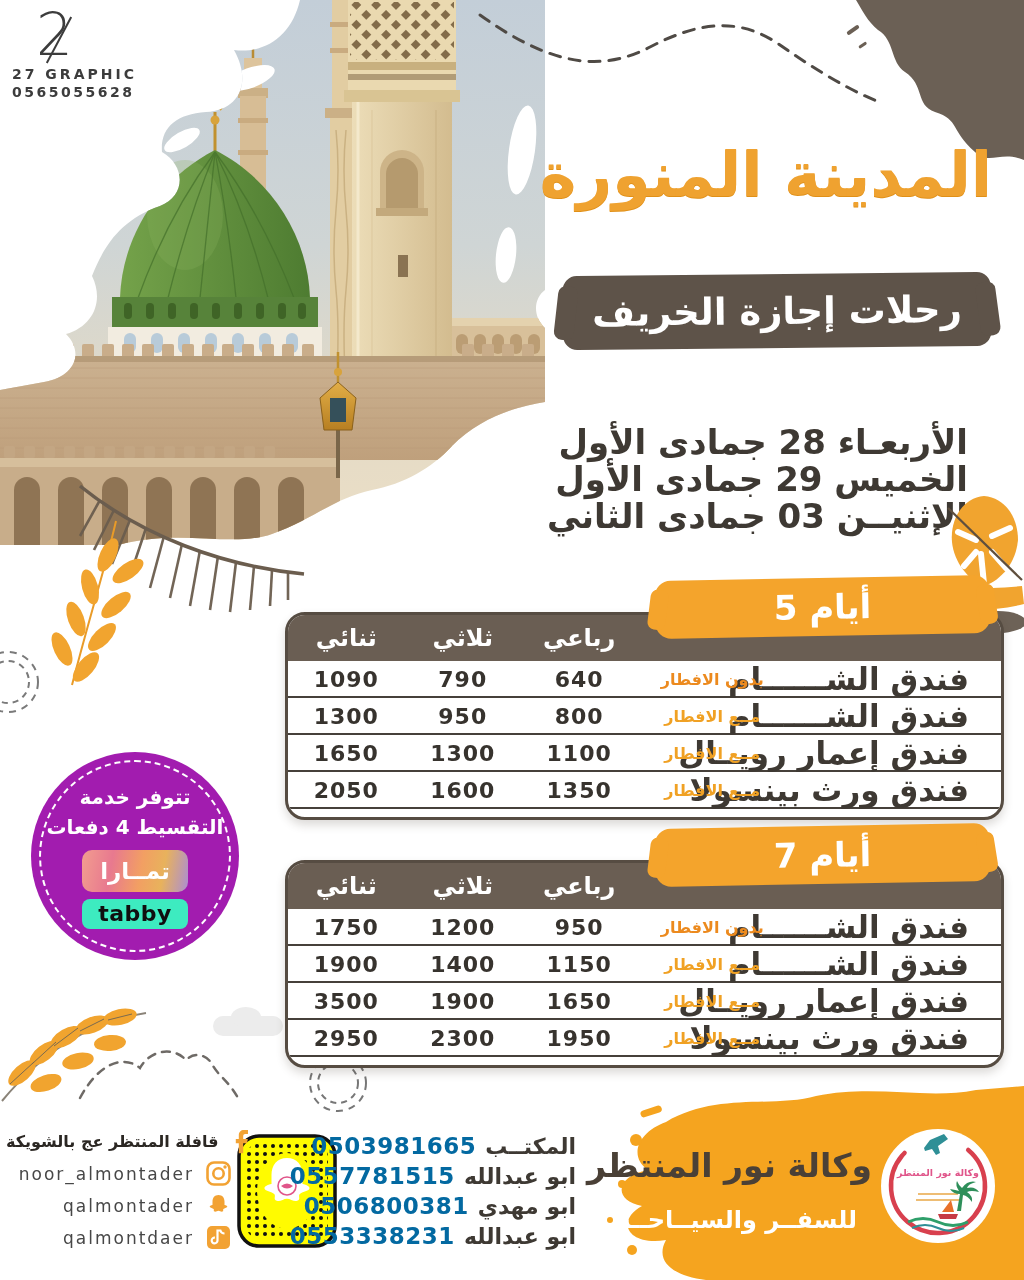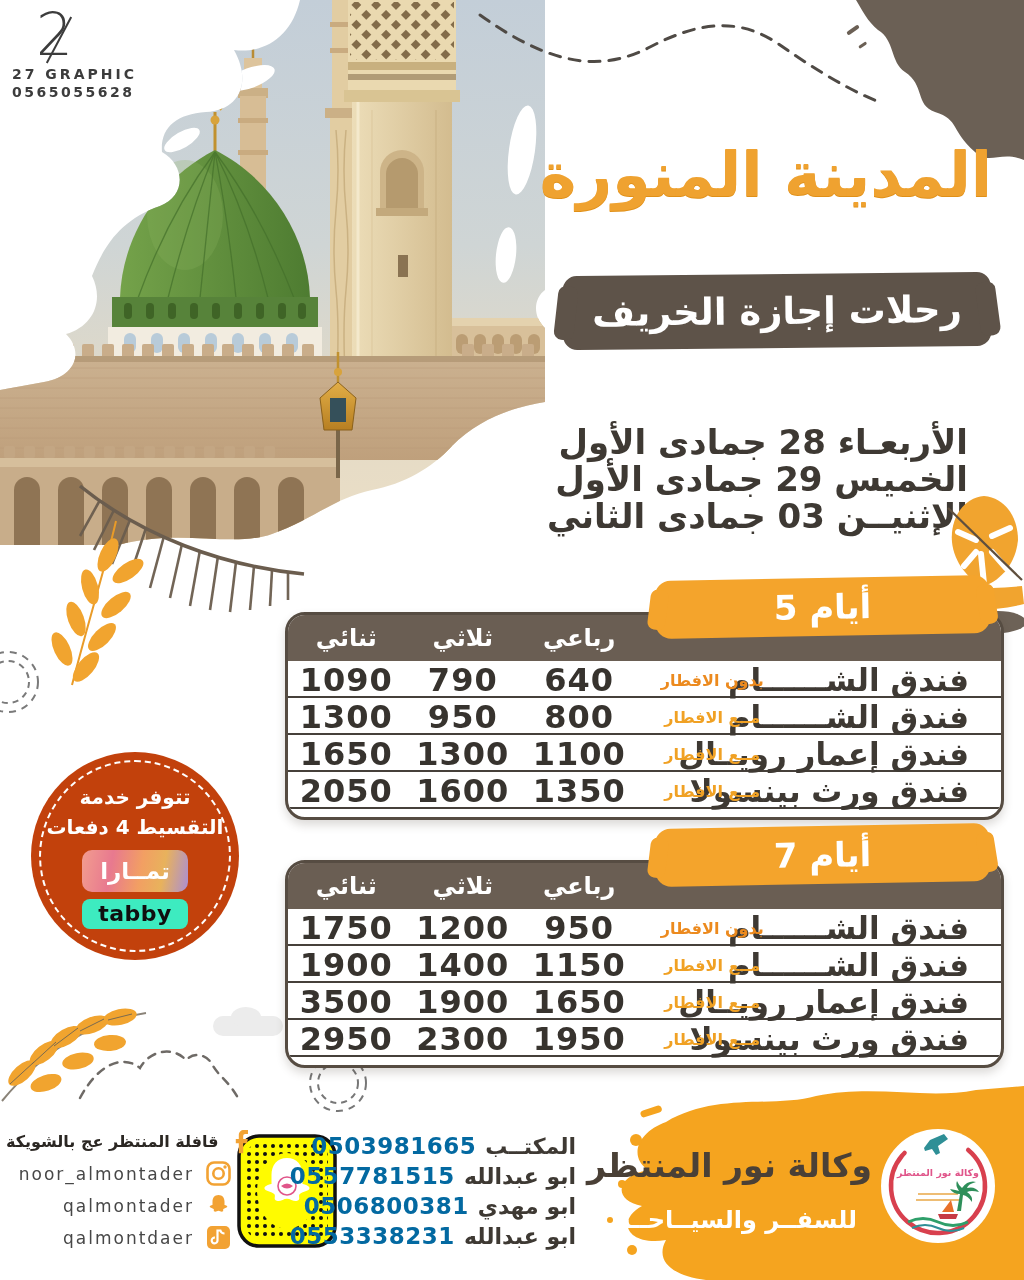--- a/index.html
+++ b/index.html
@@ -55,25 +55,25 @@
     left:285px;width:713px;background:#fff;border:3px solid #564c42;border-radius:20px;
     overflow:hidden;z-index:3;box-shadow:0 5px 10px rgba(60,50,40,.18);padding-bottom:8px;
   }
   .table-5{top:612px;} .table-7{top:860px;}
   .pt-head,.pt-row{display:grid;direction:rtl;grid-template-columns:30% 21% 16.33% 16.33% 16.34%;align-items:center;}
   .pt-head{height:46px;background:#6a5e53;color:#fff;font-weight:700;font-size:24px;text-align:center;}
   .pt-row{height:35px;border-bottom:2px solid #46403a;font-weight:700;}
   .c-hotel{padding-right:32px;font-size:31px;color:#3e3933;text-align:right;direction:rtl;white-space:nowrap;}
   .c-meal{font-size:16px;color:#F0A124;text-align:center;direction:rtl;white-space:nowrap;}
   .c-meal.no-bkf{color:#EC8A1E;}
-  .c-num{font-size:32px;color:#37332e;text-align:center;letter-spacing:1px;}
+  .c-num{font-size:22px;color:#37332e;text-align:center;letter-spacing:1px;}
 
   
   .pay-circle{
-    left:31px;top:752px;width:208px;height:208px;border-radius:50%;background:#c2410c;z-index:5;
+    left:31px;top:752px;width:208px;height:208px;border-radius:50%;background:#a21caf;z-index:5;
     display:flex;flex-direction:column;align-items:center;justify-content:center;gap:4px;
   }
   .pay-circle::before{content:"";position:absolute;inset:8px;border:2px dashed #fff;border-radius:50%;}
   .pay-line{color:#fff;font-size:20px;font-weight:700;direction:rtl;line-height:26px;text-align:center;}
   .tamara-pill{
     width:106px;height:42px;border-radius:10px;margin-top:6px;
     background:linear-gradient(100deg,#f29d8f 0%,#e8798f 28%,#f29f63 55%,#e8b25c 75%,#ab8ed2 100%);
     display:flex;align-items:center;justify-content:center;color:#fff;font-size:23px;font-weight:700;direction:rtl;
   }
   .tabby-pill{

